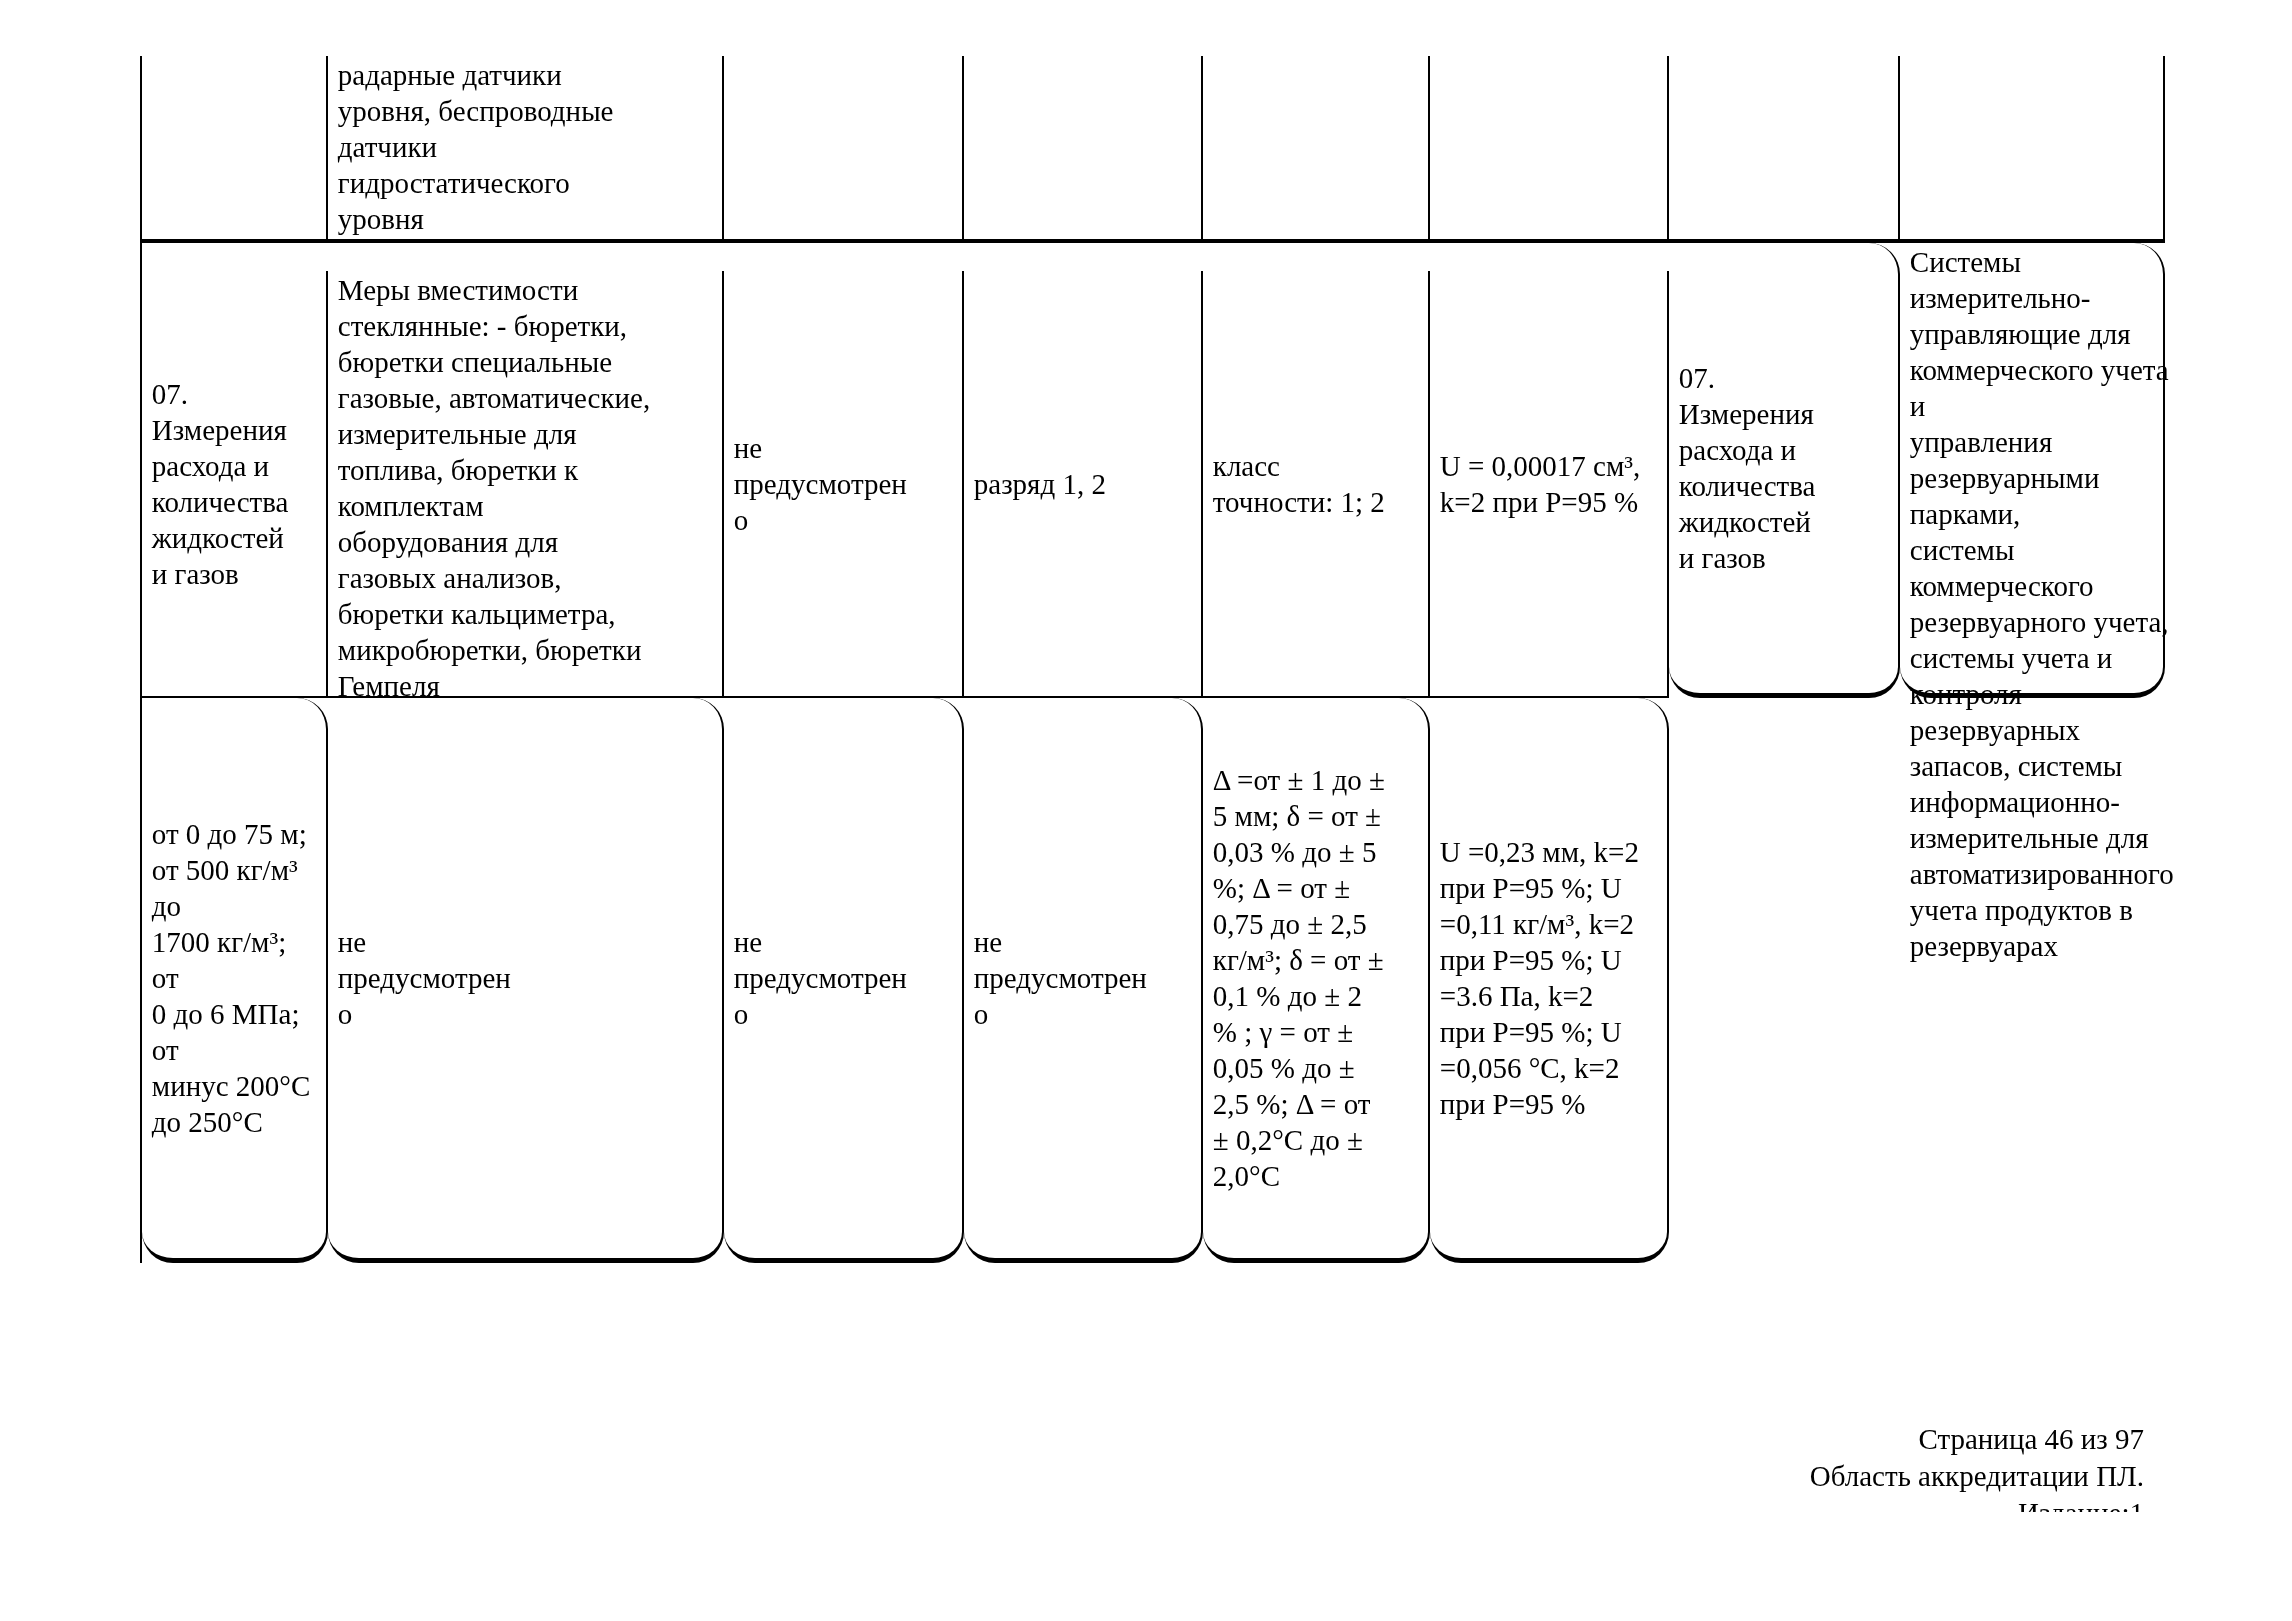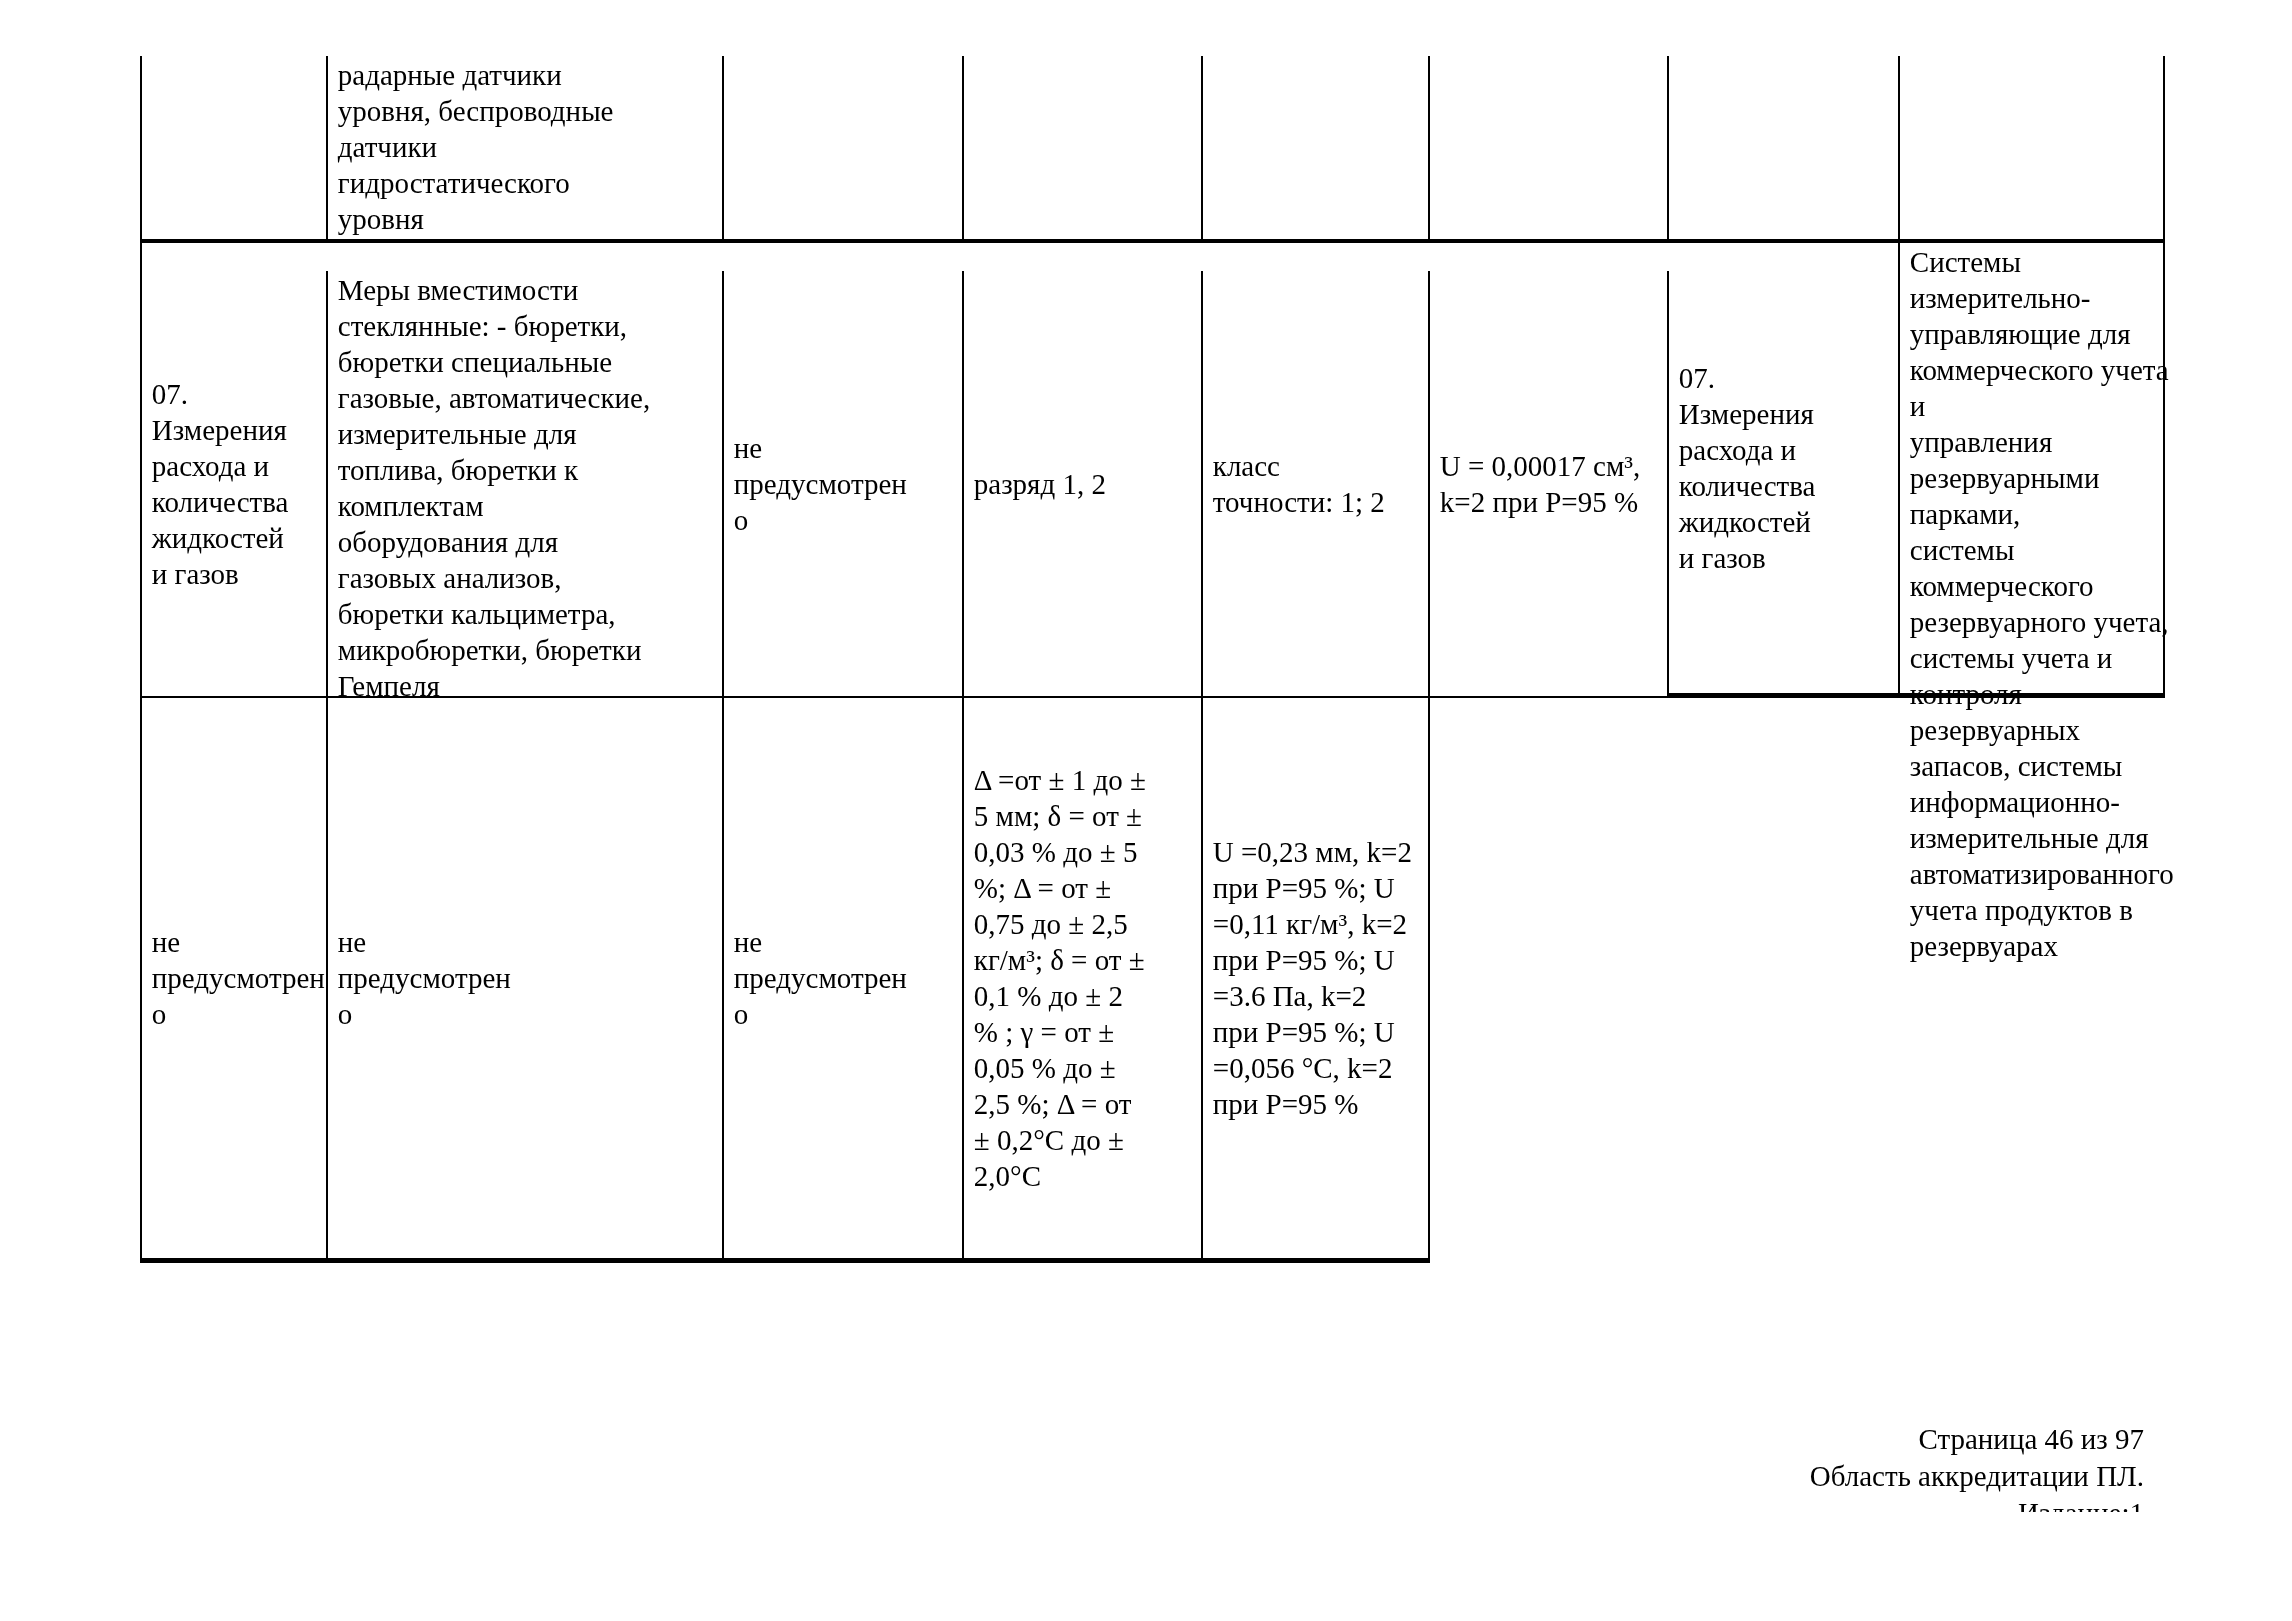--- a/index.html
+++ b/index.html
@@ -23,21 +23,21 @@
     display: flex;
     align-items: center;
     padding: 1px 7.8px 1px 9.8px;
     font-size: 29px;
     line-height: 36px;
     white-space: pre-line;
   }
   .c.top { align-items: flex-start; }
   .r1 { border-bottom: 4.9px solid #000; }
   .r2 { border-bottom: 2.9px solid #000; margin-top: 28px; }
-  .r3 { border-bottom: 5.9px solid #000; }
+  .r3 { border-bottom: 5.9px solid #000; border-radius: 31px; }
 
   .footer {
     position: absolute;
     right: 149px; top: 1421px;
     text-align: right;
     font-size: 29px;
     line-height: 37px;
   }
 </style>
 </head>
@@ -101,20 +101,26 @@
 системы коммерческого
 резервуарного учета,
 системы учета и
 контроля резервуарных
 запасов, системы
 информационно-
 измерительные для
 автоматизированного
 учета продуктов в
 резервуарах</div>
+    <div class="c r3">от 0 до 75 м;
+от 500 кг/м³ до
+1700 кг/м³; от
+0 до 6 МПа; от
+минус 200°С
+до 250°С</div>
     <div class="c r3">не
 предусмотрен
 о</div>
     <div class="c r3">не
 предусмотрен
 о</div>
     <div class="c r3">не
 предусмотрен
 о</div>
     <div class="c r3">Δ =от ± 1 до ±

